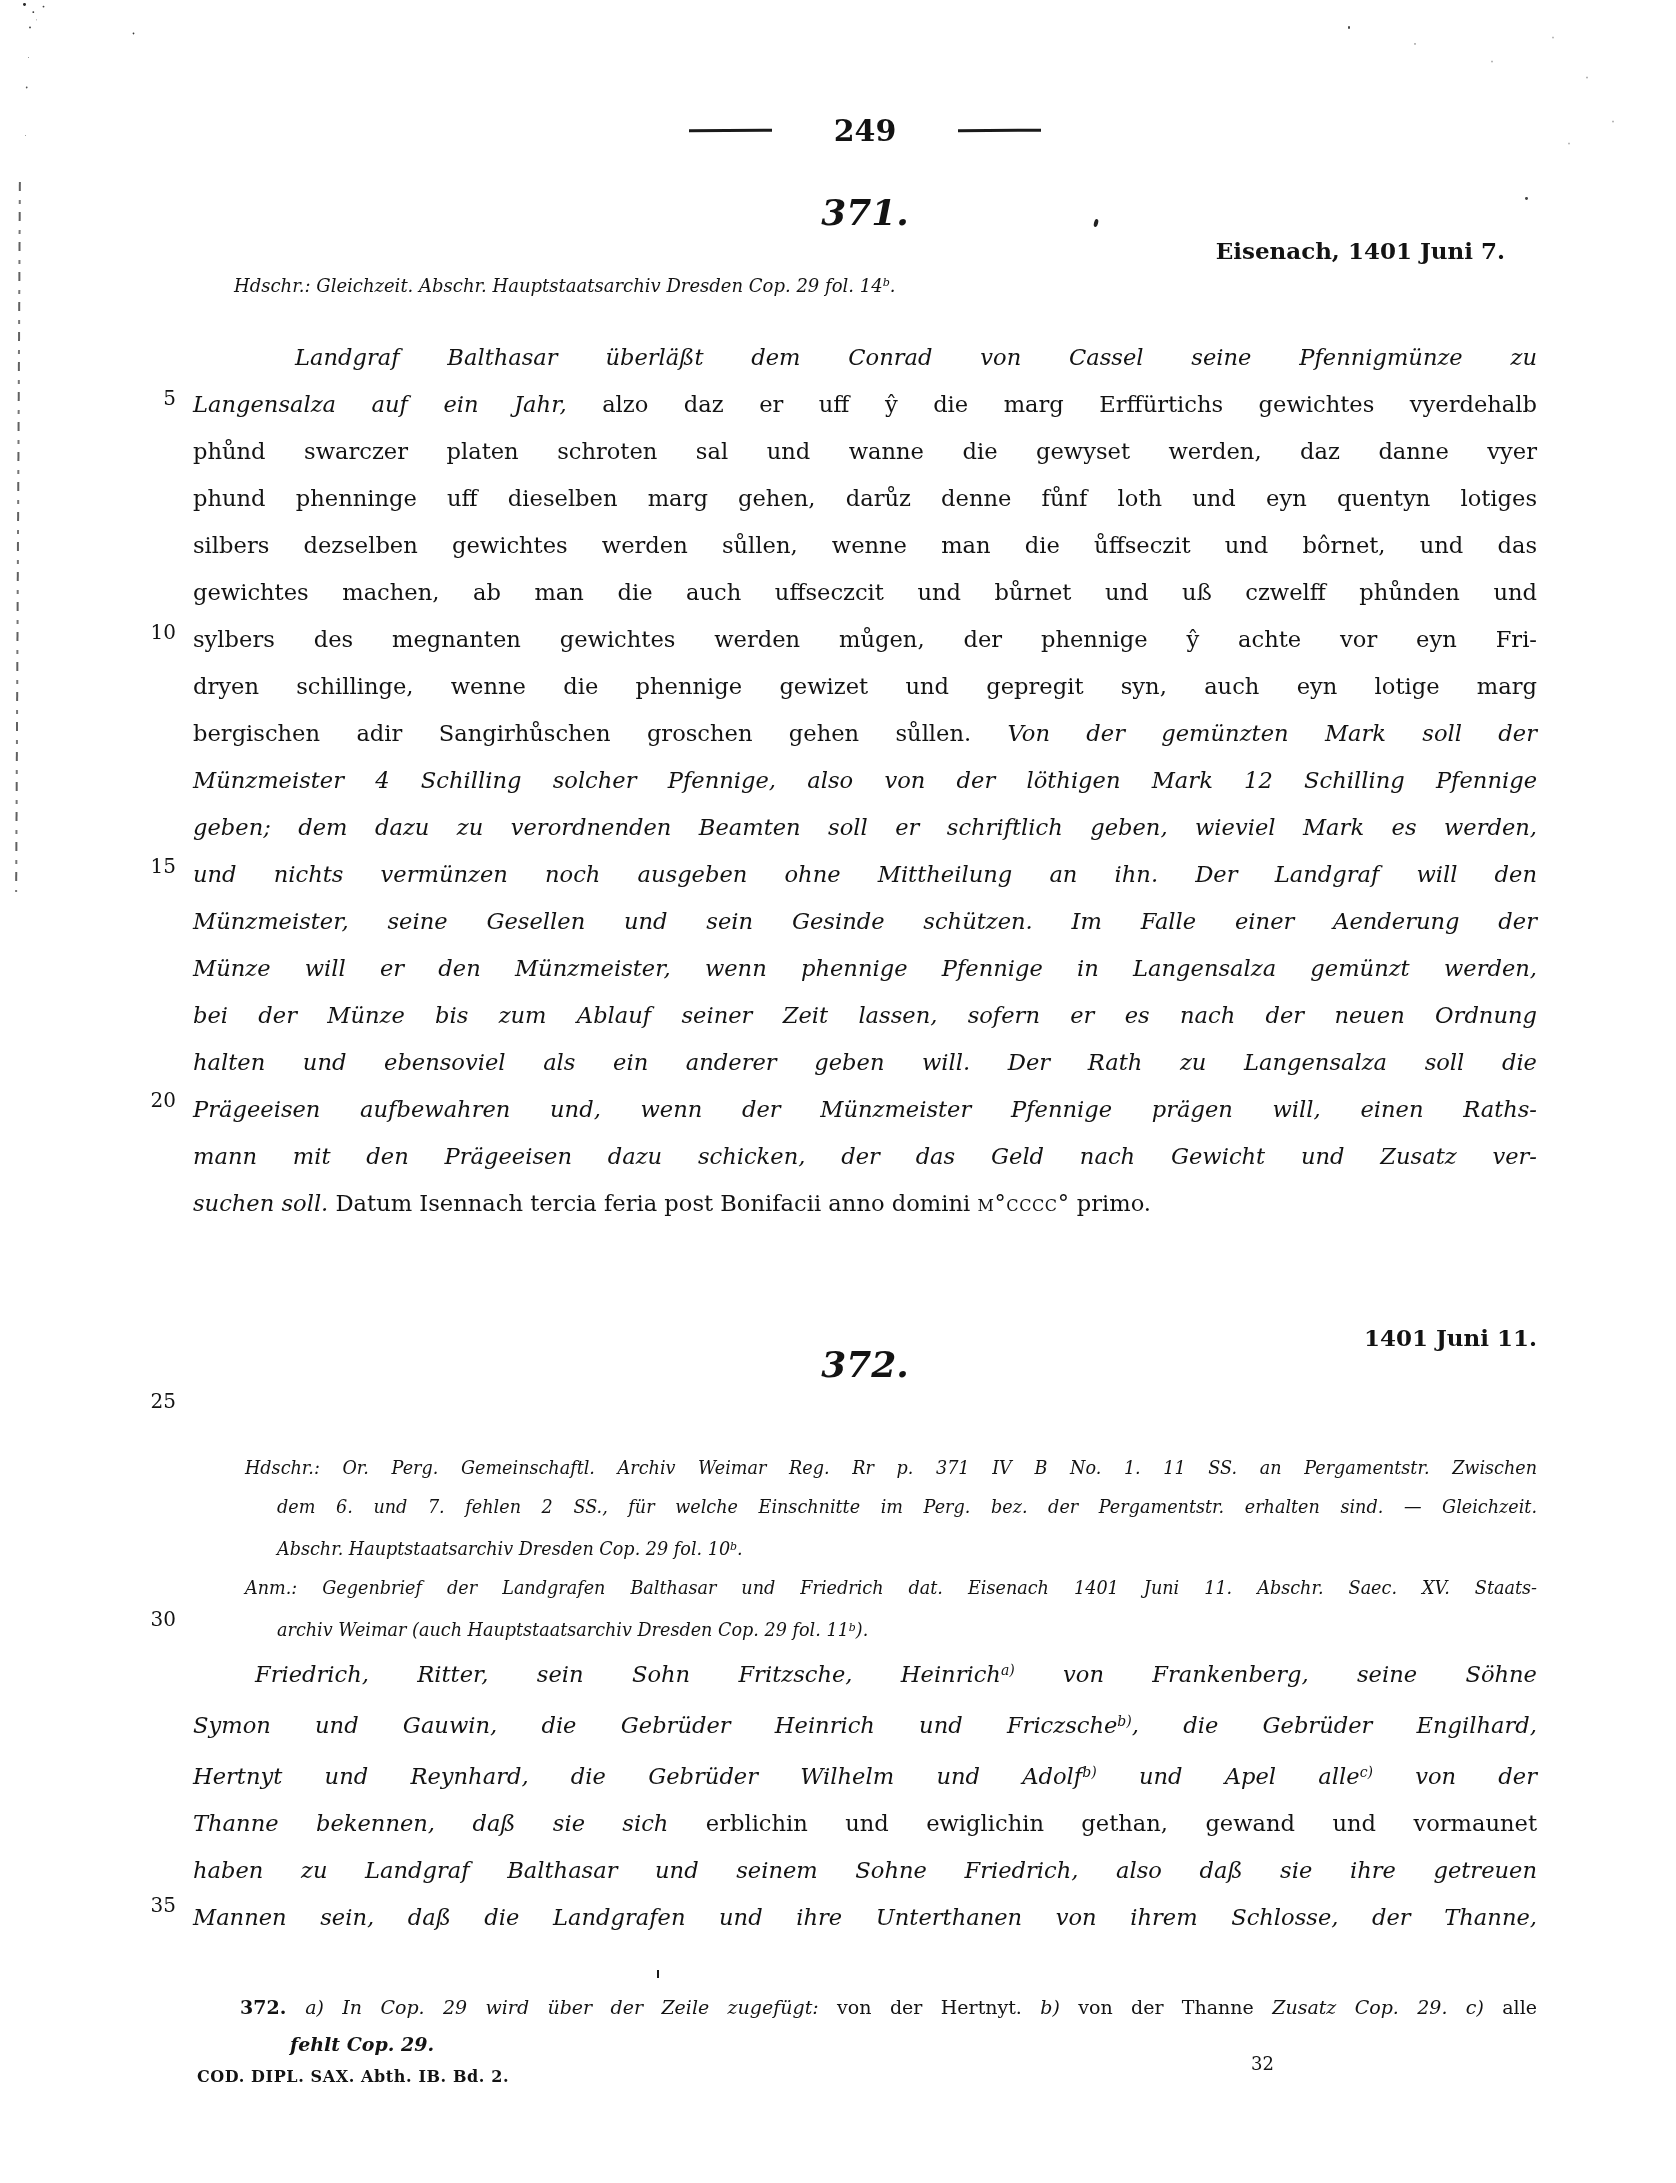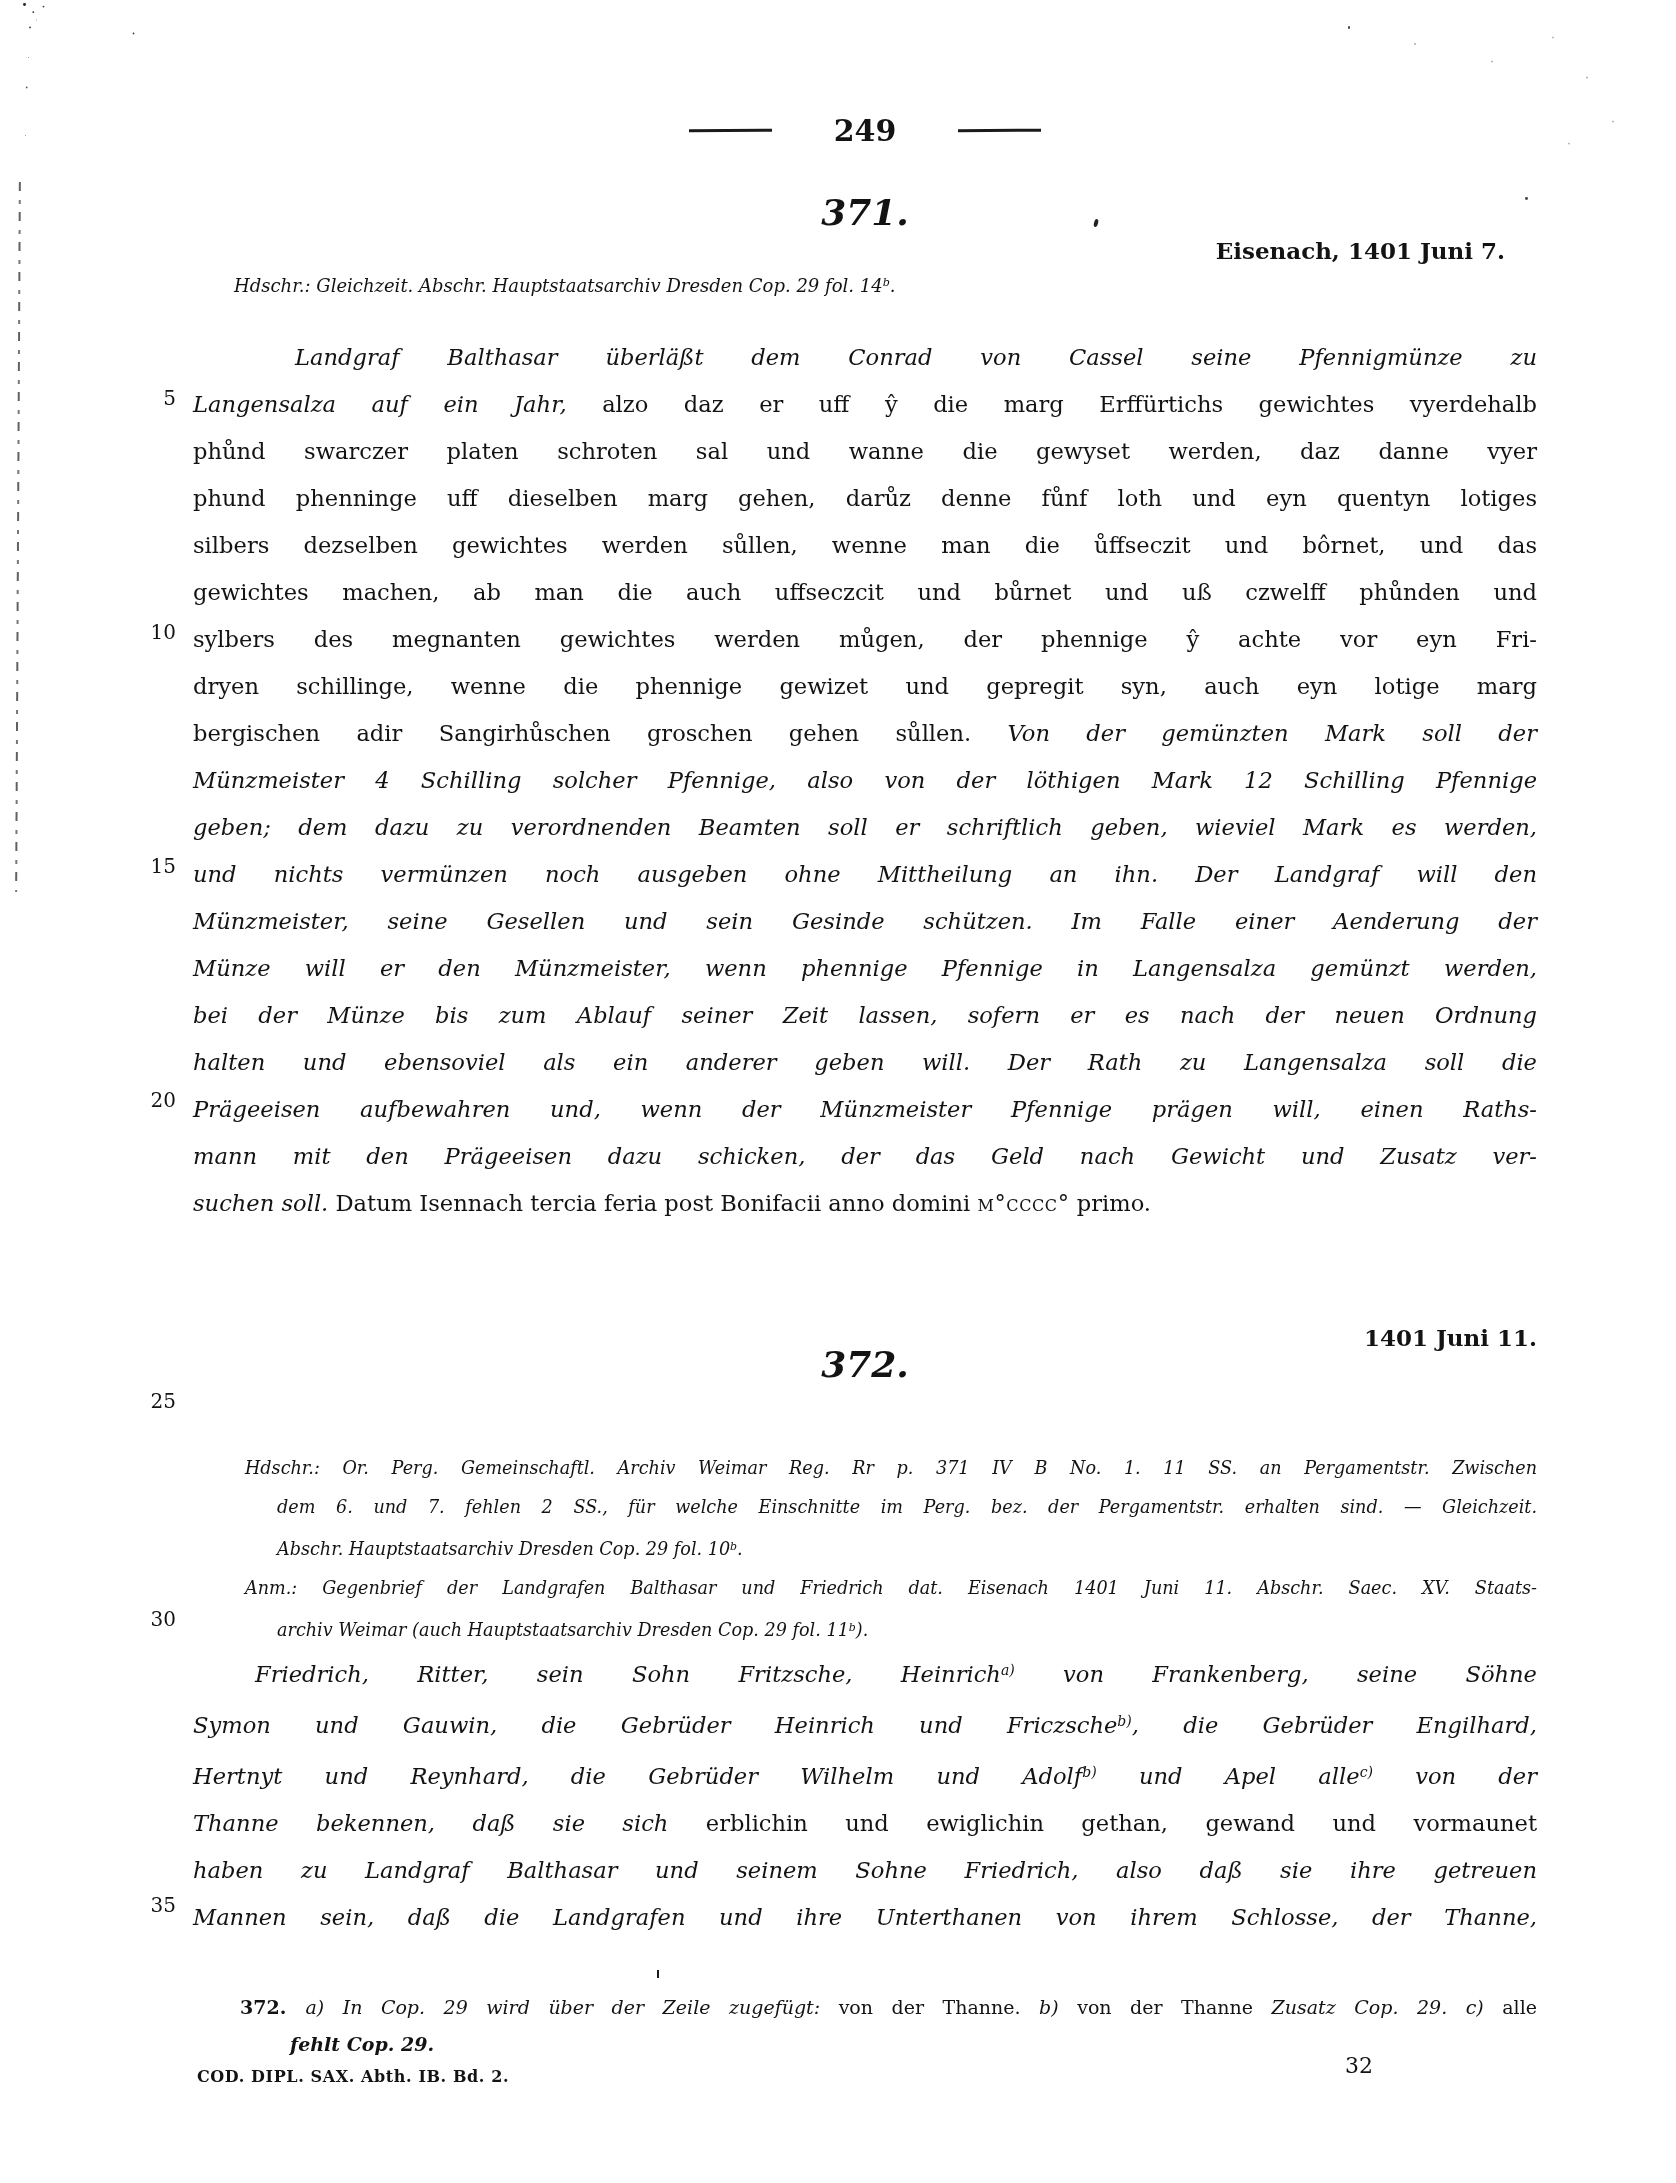--- a/index.html
+++ b/index.html
@@ -71,22 +71,22 @@
   
   #entry372-footnotes {
     position: absolute; top: 1989px; left: 240px; width: 1297px;
     font-size: 19px; line-height: 37px;
   }
   #footer-imprint {
     position: absolute; top: 2067px; left: 197px;
     font-size: 16px; font-weight: bold; letter-spacing: 0.6px;
   }
   #page-signature {
-    position: absolute; top: 2053px; left: 1345px;
-    font-size: 22px;
+    position: absolute; top: 2053px; left: 1251px;
+    font-size: 18px;
   }
 
   
   .mn {
     position: absolute; left: 128px; width: 48px;
     text-align: right; font-size: 20px;
   }
   #mn-0 { top: 386px; }
   #mn-1 { top: 620px; }
   #mn-2 { top: 854px; }
@@ -168,21 +168,21 @@
     </div>
   <div class="regest" id="entry372-regest">
       <div class="tline ind2"><span class="r-i">Friedrich, Ritter, sein Sohn Fritzsche, Heinrich</span><span class="r-supi">a)</span><span class="r-i"> von Frankenberg, seine Söhne</span></div>
       <div class="tline"><span class="r-i">Symon und Gauwin, die Gebrüder Heinrich und Friczsche</span><span class="r-supi">b)</span><span class="r-i">, die Gebrüder Engilhard,</span></div>
       <div class="tline"><span class="r-i">Hertnyt und Reynhard, die Gebrüder Wilhelm und Adolf</span><span class="r-supi">b)</span><span class="r-i"> und Apel alle</span><span class="r-supi">c)</span><span class="r-i"> von der</span></div>
       <div class="tline"><span class="r-i">Thanne bekennen, daß sie sich </span><span class="r-r">erblichin und ewiglichin gethan, gewand und vormaunet</span></div>
       <div class="tline"><span class="r-i">haben zu Landgraf Balthasar und seinem Sohne Friedrich, also daß sie ihre getreuen</span></div>
       <div class="tline"><span class="r-i">Mannen sein, daß die Landgrafen und ihre Unterthanen von ihrem Schlosse, der Thanne,</span></div>
     </div>
   <div id="entry372-footnotes">
-      <div class="tline"><span class="r-b">372. </span><span class="r-i">a) In Cop. 29 wird über der Zeile zugefügt: </span><span class="r-r">von der Thanne. </span><span class="r-i">b) </span><span class="r-r">von der Thanne </span><span class="r-i">Zusatz Cop. 29. </span><span class="r-i">c) </span><span class="r-r">alle</span></div>
+      <div class="tline"><span class="r-b">372. </span><span class="r-i">a) In Cop. 29 wird über der Zeile zugefügt: </span><span class="r-r">von der Hertnyt. </span><span class="r-i">b) </span><span class="r-r">von der Thanne </span><span class="r-i">Zusatz Cop. 29. </span><span class="r-i">c) </span><span class="r-r">alle</span></div>
       <div class="tline ind3 nj"><span class="r-i">fehlt Cop. 29.</span></div>
     </div>
 
   <div class="mn" id="mn-0">5</div>
   <div class="mn" id="mn-1">10</div>
   <div class="mn" id="mn-2">15</div>
   <div class="mn" id="mn-3">20</div>
   <div class="mn" id="mn-4">25</div>
   <div class="mn" id="mn-5">30</div>
   <div class="mn" id="mn-6">35</div>

